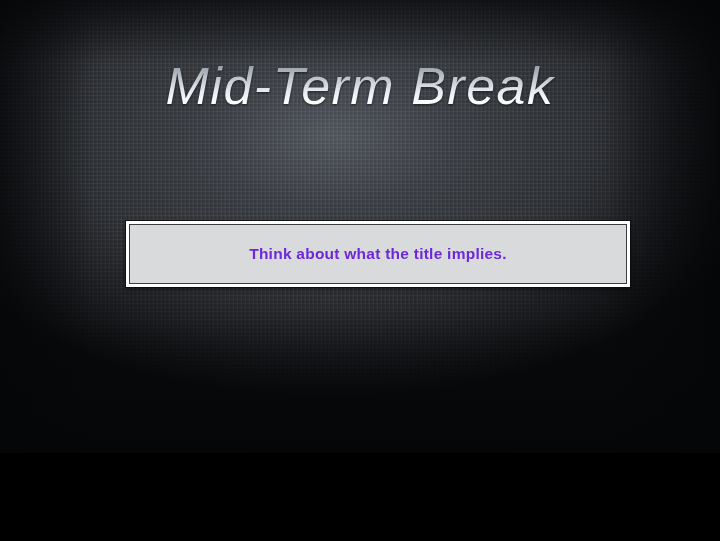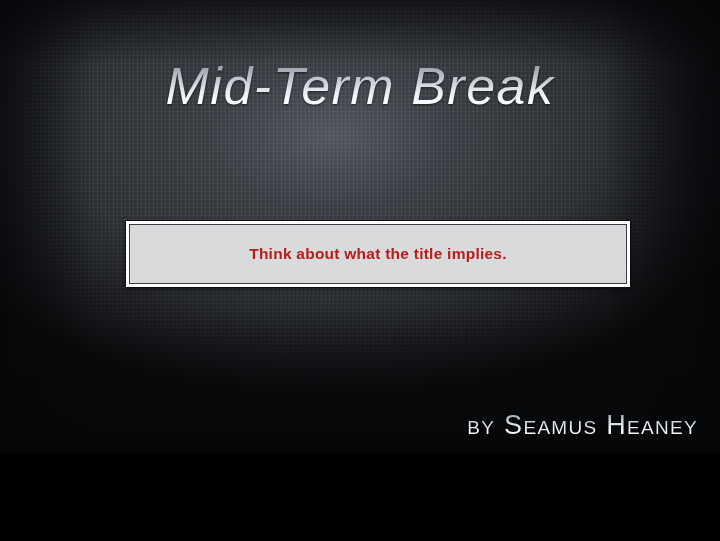--- a/index.html
+++ b/index.html
@@ -122,21 +122,21 @@
       0 0 0 1px rgba(10,11,13,0.85),
       0 2px 5px rgba(0,0,0,0.55);
     display: flex;
     flex-direction: column;
     align-items: center;
     justify-content: center;
     gap: 9px;
   }
 
   .content-line {
-    color: #b91c1c;
+    color: #6d28d9;
     font-size: 15.5px;
     font-weight: bold;
     letter-spacing: 0.25px;
     line-height: 1;
     text-align: center;
     white-space: nowrap;
   }
 
   
   .author {
@@ -172,15 +172,14 @@
   <div class="tex-b"></div>
   <div class="vig-radial"></div>
   <div class="vig-edge"></div>
 
   <h1 class="title">Mid-Term Break</h1>
 
   <div class="content-box">
     <div class="content-line">Think about what the title implies.</div>
   </div>
 
-  <div class="author">by Seamus Heaney</div>
 
 </div>
 
 </body></html>

